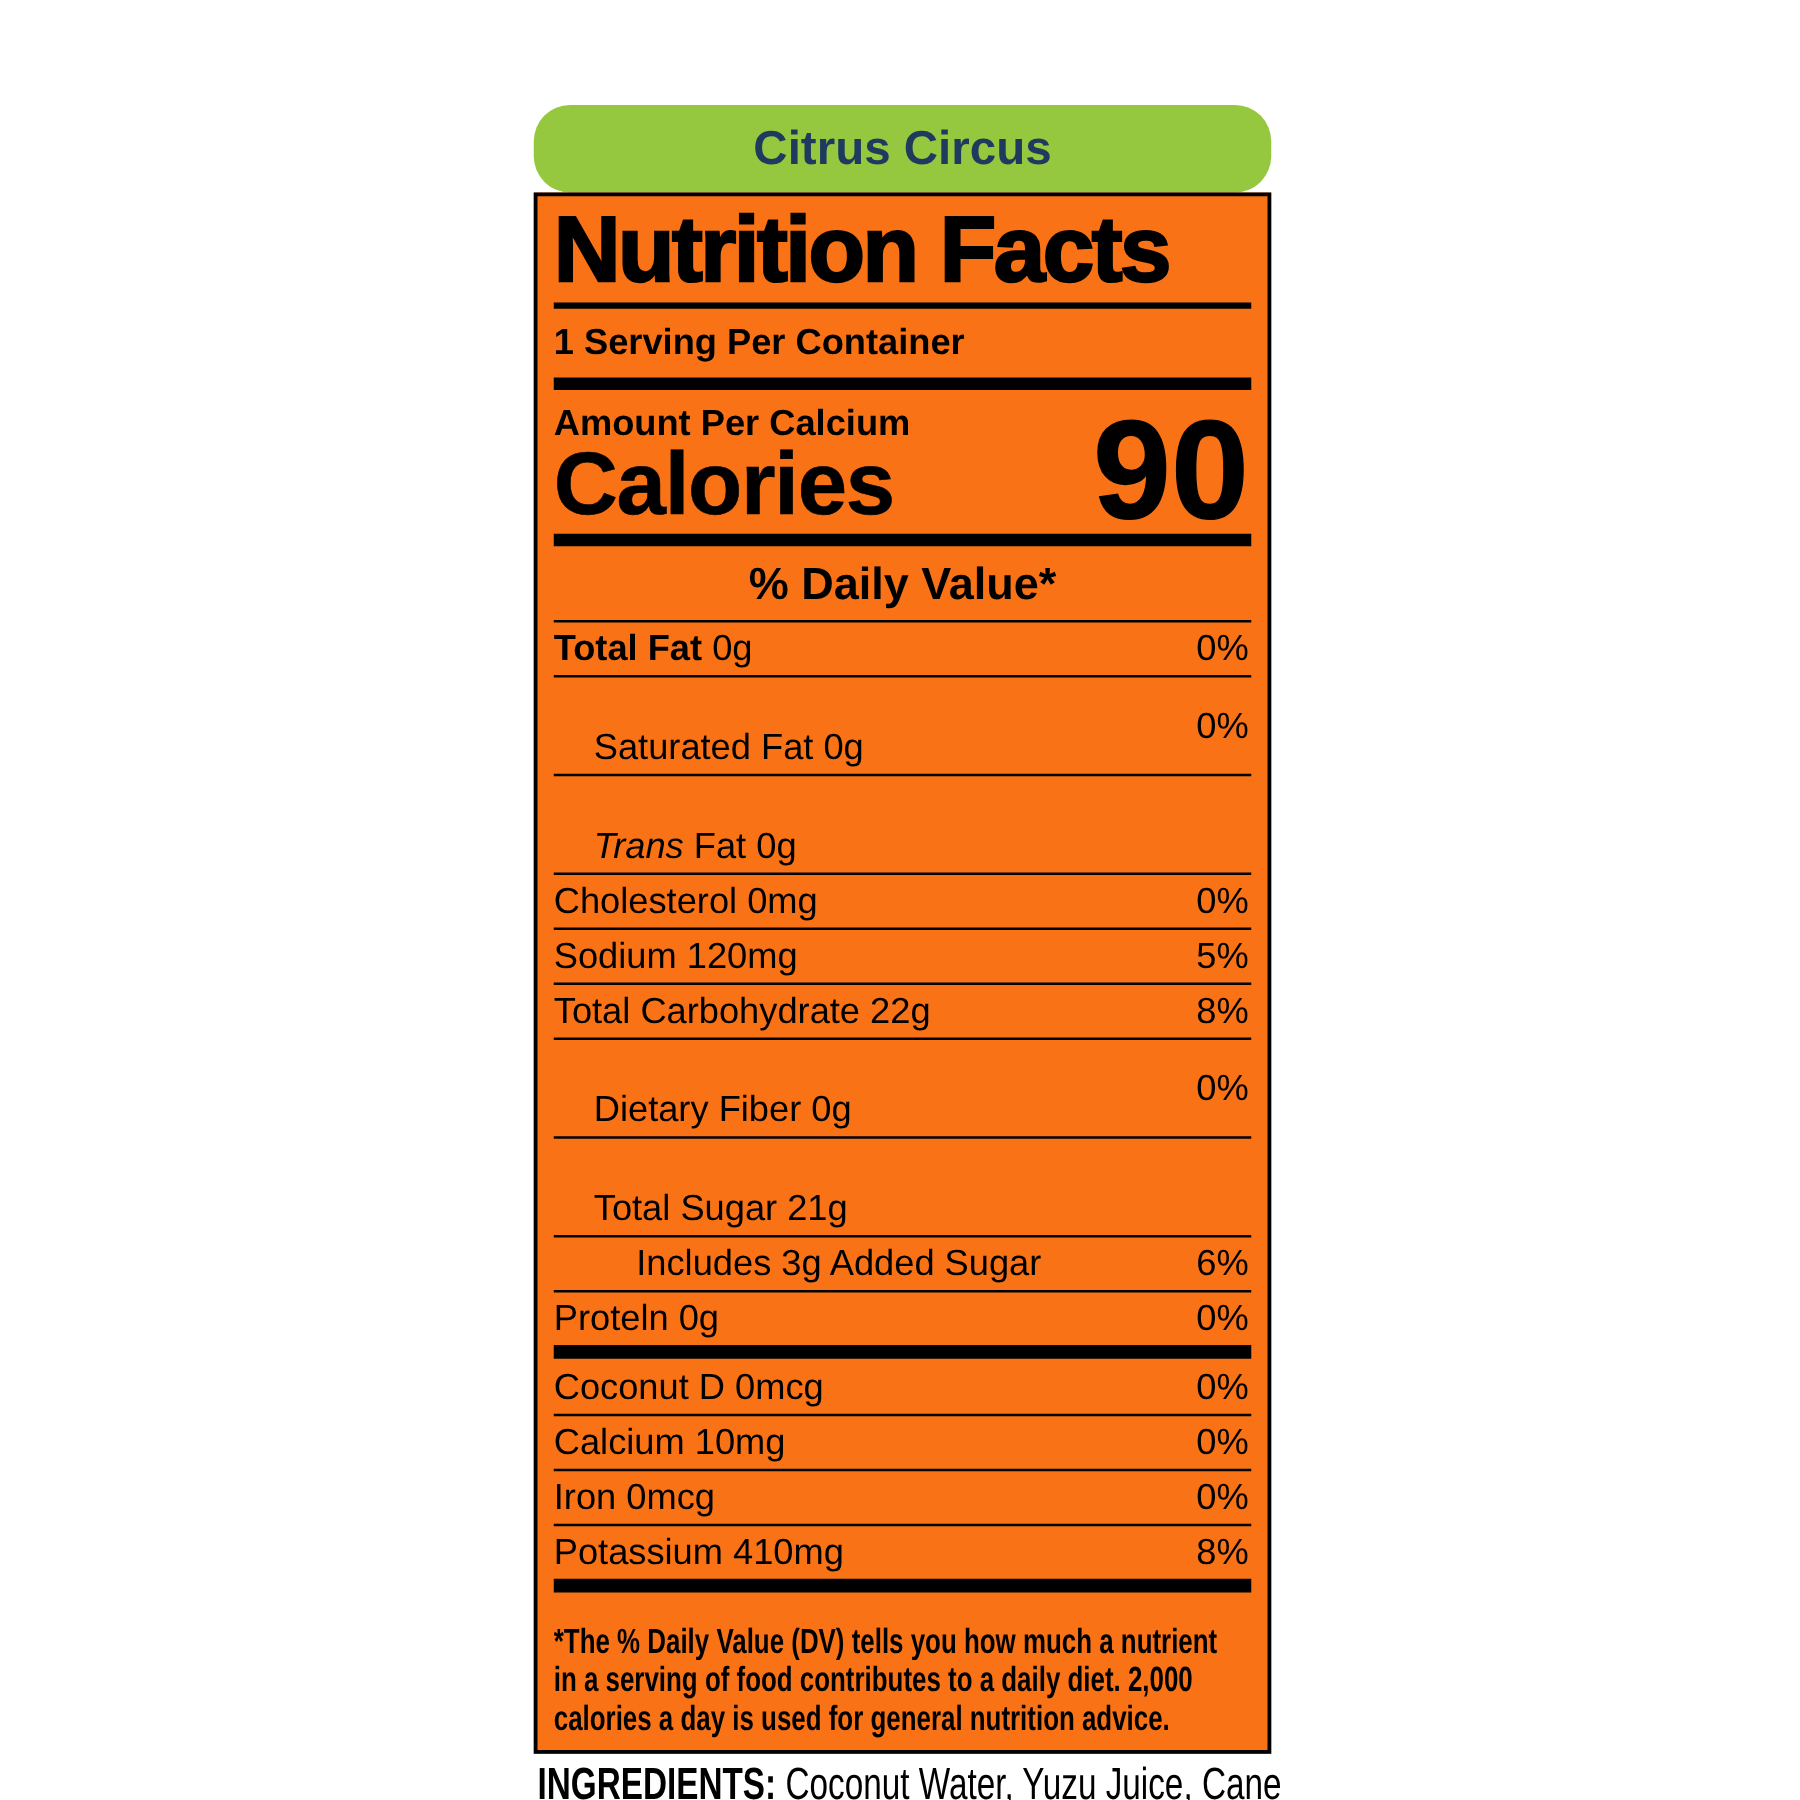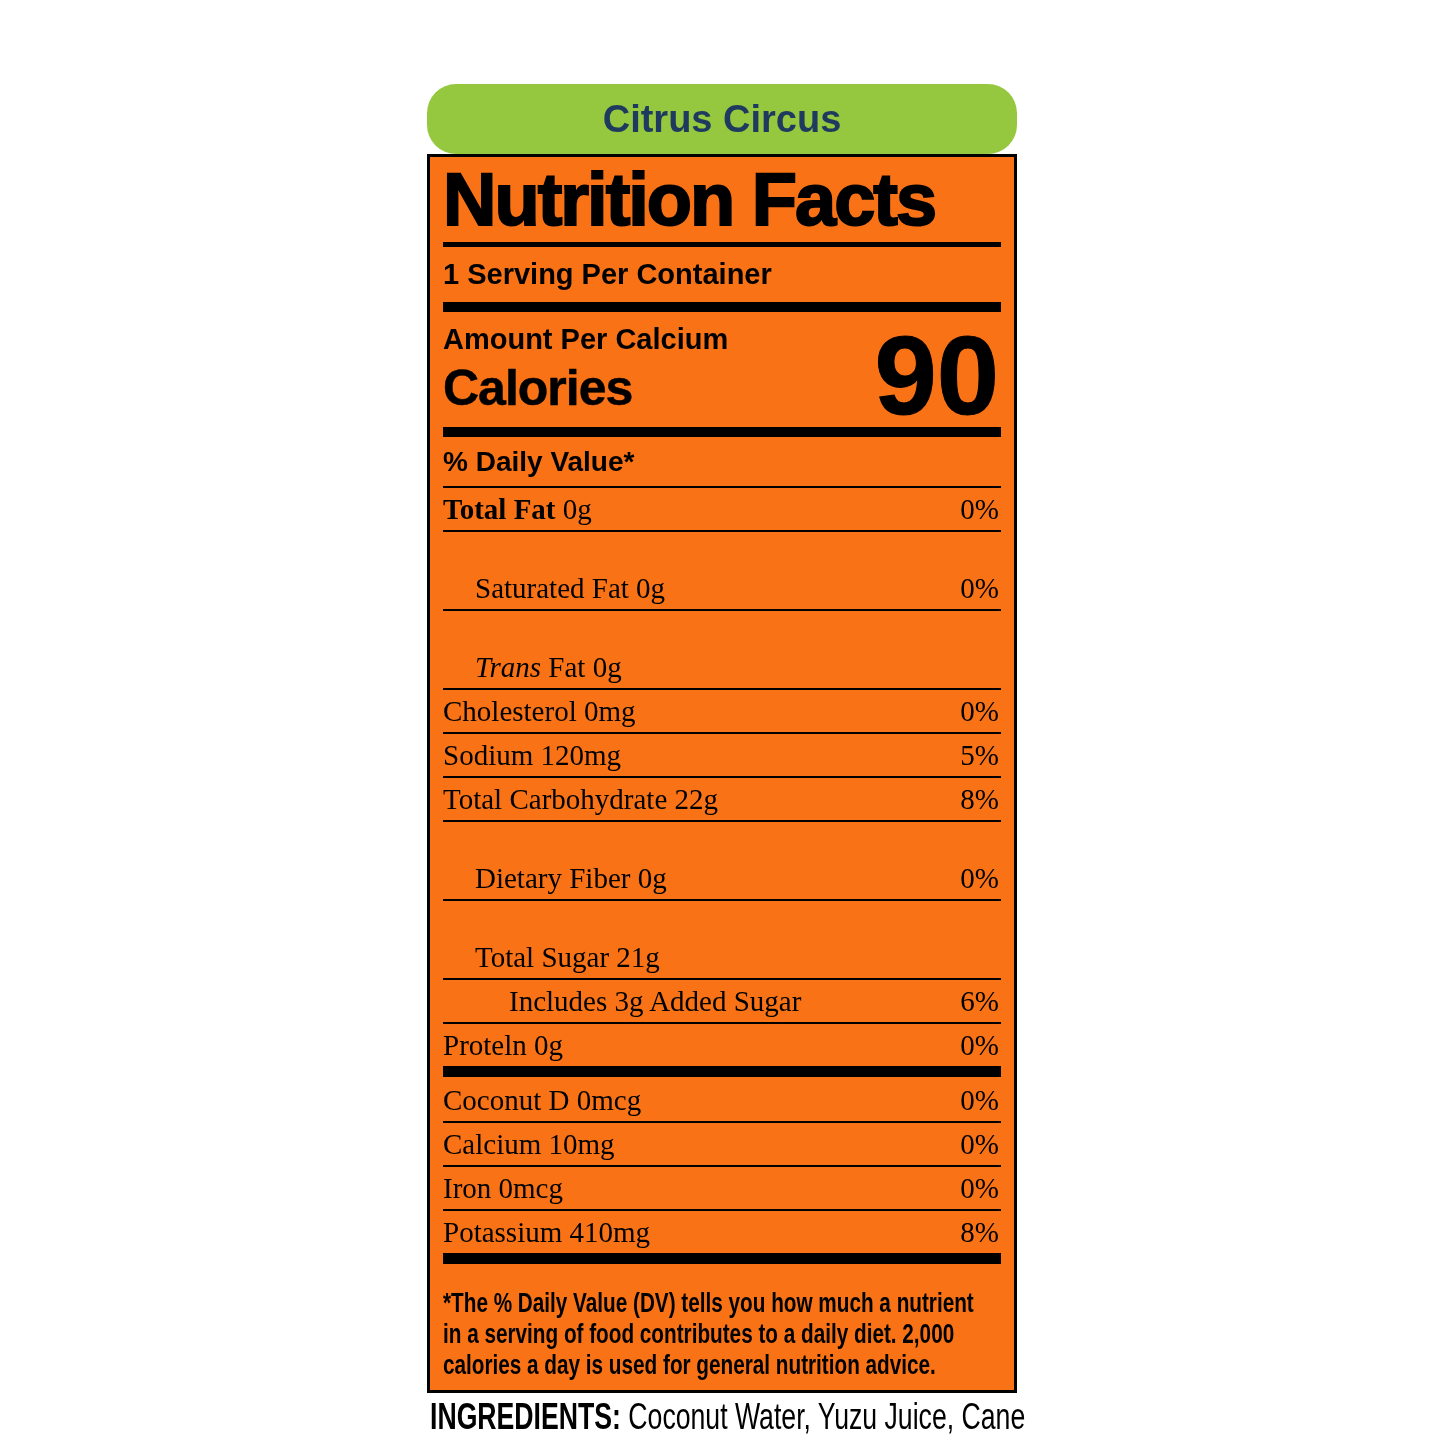--- a/index.html
+++ b/index.html
@@ -52,37 +52,37 @@
     display: flex; justify-content: space-between;
     font-size: 29px; font-weight: bold; line-height: 37px;
   }
   .bar { background: #000; }
   .bar.med { height: 10px; }
   .bar.after-serving { margin-top: 9px; }
   .bar.thick { height: 11px; }
   .calories-section { position: relative; padding: 9px 0 8px 0; }
   .aps { font-size: 29px; font-weight: bold; line-height: 36px; }
   .cal-label {
-    font-size: 50px; font-weight: bold; line-height: 62px; letter-spacing: -1px;
+    font-size: 71px; font-weight: bold; line-height: 62px; letter-spacing: -1px;
     -webkit-text-stroke: 0.5px #000;
   }
   .cal-value {
     position: absolute; right: 2px; bottom: 6px;
     font-size: 112px; line-height: 90px; font-weight: bold;
     -webkit-text-stroke: 1px #000;
   }
   .dv-header {
-    text-align: left; font-size: 28px; font-weight: bold;
+    text-align: center; font-size: 36px; font-weight: bold;
     padding: 9px 0 8px 0;
   }
   .rows .row {
-    display: flex; justify-content: space-between; align-items: flex-end;
+    display: flex; justify-content: space-between; align-items: center;
     border-top: 2px solid #000;
     padding: 6px 0;
-    font-size: 29px; line-height: 30px; font-family: Liberation Serif, serif;
+    font-size: 29px; line-height: 30px;
   }
   .rows.micro .row:first-child { border-top: none; padding-top: 8px; }
   .nm.ind1 { padding-left: 32px; margin-top: 35px; }
   .nm.ind2 { padding-left: 66px; }
   .b { font-weight: bold; }
   .it { font-style: italic; }
   .dv-val { padding-right: 2px; }
   .footnote { padding: 23px 0 2px 0; }
   .cond {
     font-size: 28px;

